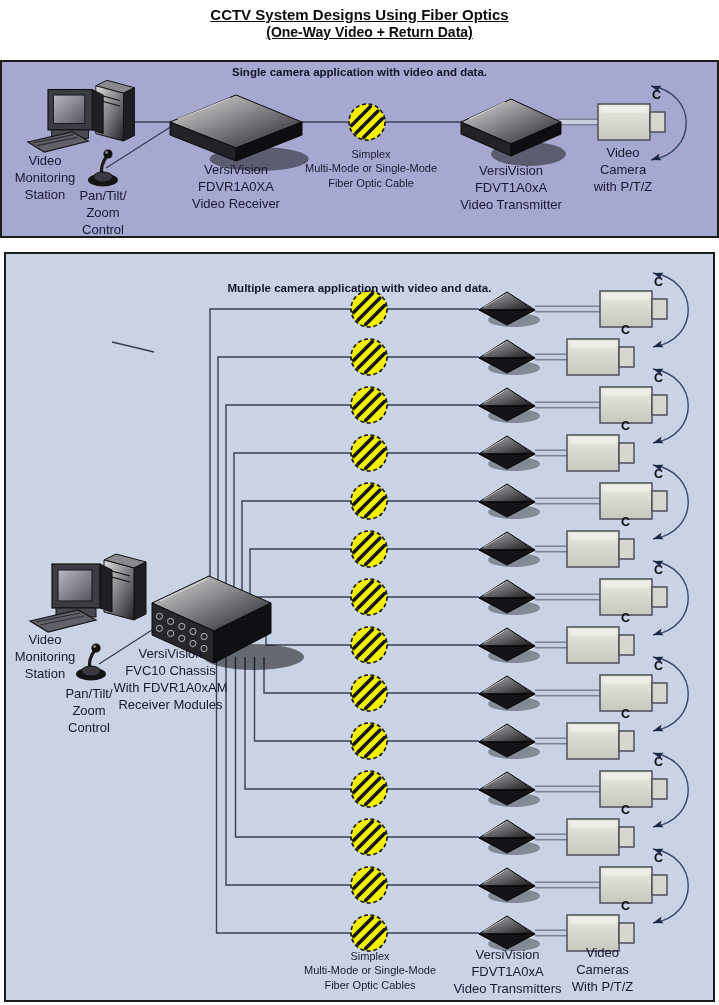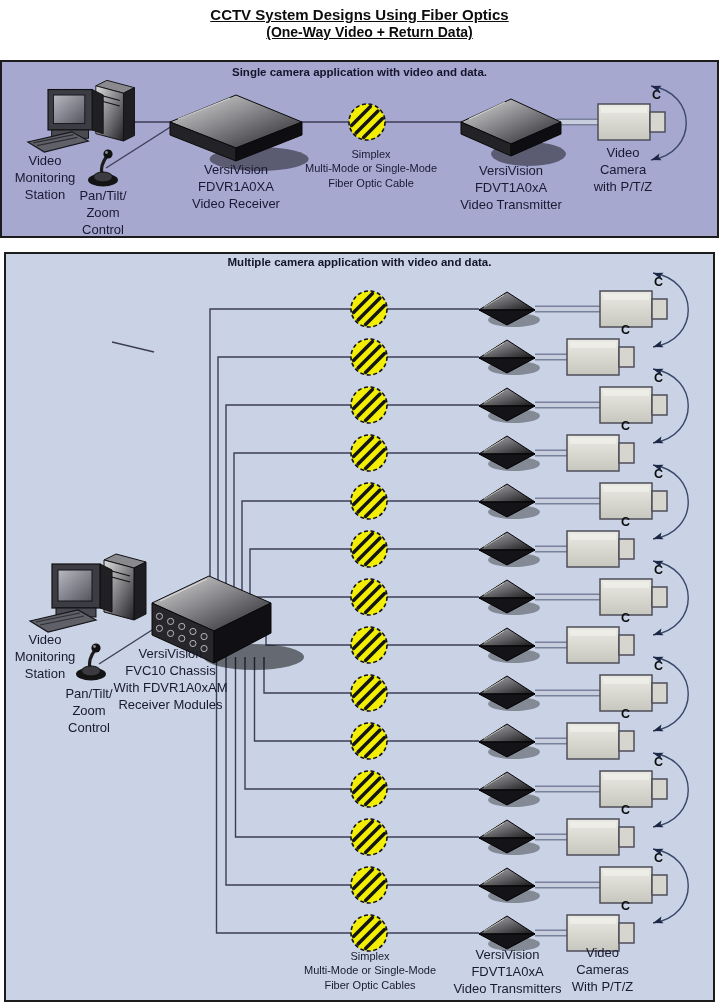--- a/index.html
+++ b/index.html
@@ -9,21 +9,21 @@
         color:var(--title-color,#0d0d0d);text-decoration:underline;}
   #title1{top:6px;font-size:15px;}
   #title2{top:24px;font-size:14px;padding-left:10px;}
   .panel{position:absolute;border:2px solid var(--panel-border,#1c1c1c);box-sizing:border-box;}
   #panel-single{left:0;top:60px;width:719px;height:178px;}
   #panel-multi{left:4px;top:252px;width:711px;height:750px;}
   .layer{position:absolute;left:0;top:0;}
   .heading{position:absolute;left:0;width:100%;text-align:center;font-weight:bold;
         font-size:11.5px;color:var(--heading-color,#14142c);}
   #heading-single{top:4px;}
-  #heading-multi{top:2px;}
+  #heading-multi{top:28px;}
   .lbl{position:absolute;text-align:center;white-space:pre-line;font-size:13px;line-height:1.3;
         color:var(--label-color,#191932);}
   .lbl.small{font-size:11px;}
 </style>
 </head>
 <body>
 
 <svg width="0" height="0" style="position:absolute" aria-hidden="true">
   <defs>
     <linearGradient id="gMetal" x1="0" y1="0" x2="1" y2="1">

